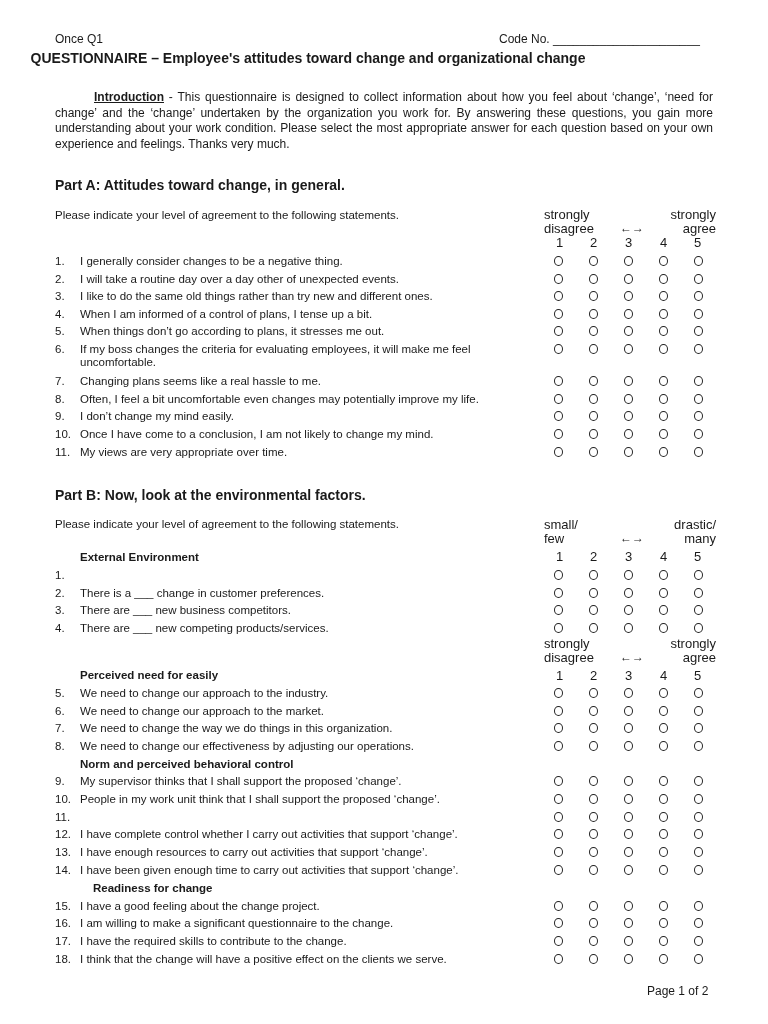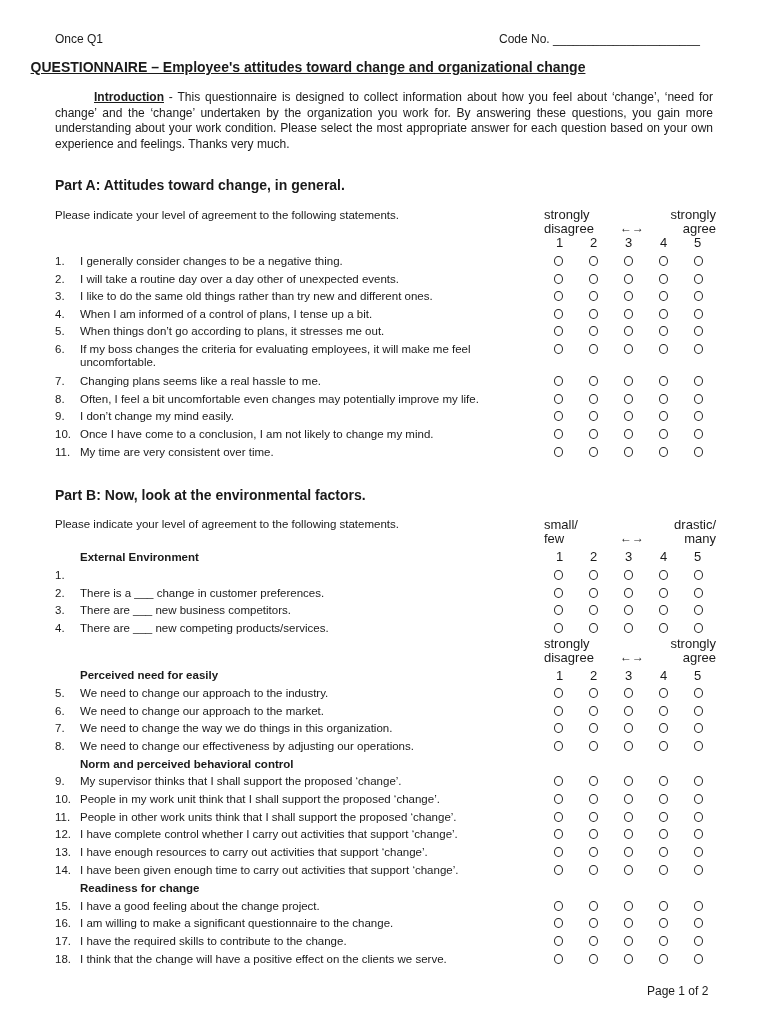--- a/index.html
+++ b/index.html
@@ -1,21 +1,21 @@
 <!DOCTYPE html>
 <html><head>
 <meta charset="utf-8">
 <style>
   html, body { margin: 0; padding: 0; background: #ffffff; }
   body { width: 768px; height: 1024px; position: relative; overflow: hidden;
          font-family: "Liberation Sans", sans-serif; color: #1a1a1a; }
   .abs { position: absolute; }
   .hdr-left { left: 55px; top: 32px; font-size: 12px; }
   .hdr-right { left: 499px; top: 32px; font-size: 12px; }
-  .title { left: 0; width: 616px; top: 59px; text-align: center; font-weight: bold; font-size: 14px; text-decoration: underline; }
+  .title { left: 0; width: 616px; top: 50px; text-align: center; font-weight: bold; font-size: 14px; }
   .intro { left: 55px; top: 90px; width: 658px; font-size: 12px; line-height: 15.5px; text-align: justify; }
   .intro .lead { font-size: 12px; font-weight: bold; text-decoration: underline; padding-left: 39px; }
   .part-title { left: 55px; font-size: 14px; font-weight: bold; }
   .instr { left: 55px; font-size: 11.5px; }
   .scale-hdr { left: 540px; width: 178px; font-size: 13px; height: 44px; }
   .scale-hdr .l1 { position: absolute; left: 4px; top: 0; }
   .scale-hdr .l2 { position: absolute; left: 4px; top: 14px; }
   .scale-hdr .r1 { position: absolute; right: 2px; top: 0; }
   .scale-hdr .r2 { position: absolute; right: 2px; top: 14px; }
   .scale-hdr .arr { position: absolute; left: 80px; top: 14px; font-size: 12px; }
@@ -160,21 +160,21 @@
       <div class="opts">
         <span class="opt" style="left: 499px; top: 2px;"></span>
         <span class="opt" style="left: 534px; top: 2px;"></span>
         <span class="opt" style="left: 569px; top: 2px;"></span>
         <span class="opt" style="left: 604px; top: 2px;"></span>
         <span class="opt" style="left: 639px; top: 2px;"></span>
       </div>
     </div>
     <div class="abs row" style="top: 446px;">
       <span class="n">11.</span>
-      <span class="t">My time are very consistent over time.</span>
+      <span class="t">My views are very appropriate over time.</span>
       <div class="opts">
         <span class="opt" style="left: 499px; top: 2px;"></span>
         <span class="opt" style="left: 534px; top: 2px;"></span>
         <span class="opt" style="left: 569px; top: 2px;"></span>
         <span class="opt" style="left: 604px; top: 2px;"></span>
         <span class="opt" style="left: 639px; top: 2px;"></span>
       </div>
     </div>
     <div class="abs scale-hdr" style="top: 517px;">
       <span class="l1">small/</span>
@@ -311,21 +311,20 @@
       <div class="opts">
         <span class="opt" style="left: 499px; top: 2px;"></span>
         <span class="opt" style="left: 534px; top: 2px;"></span>
         <span class="opt" style="left: 569px; top: 2px;"></span>
         <span class="opt" style="left: 604px; top: 2px;"></span>
         <span class="opt" style="left: 639px; top: 2px;"></span>
       </div>
     </div>
     <div class="abs row" style="top: 811px;">
       <span class="n">11.</span>
-      <span class="t">People in other work units think that I shall support the proposed ‘change’.</span>
       <div class="opts">
         <span class="opt" style="left: 499px; top: 2px;"></span>
         <span class="opt" style="left: 534px; top: 2px;"></span>
         <span class="opt" style="left: 569px; top: 2px;"></span>
         <span class="opt" style="left: 604px; top: 2px;"></span>
         <span class="opt" style="left: 639px; top: 2px;"></span>
       </div>
     </div>
     <div class="abs row" style="top: 828px;">
       <span class="n">12.</span>
@@ -353,21 +352,21 @@
       <span class="n">14.</span>
       <span class="t">I have been given enough time to carry out activities that support ‘change’.</span>
       <div class="opts">
         <span class="opt" style="left: 499px; top: 2px;"></span>
         <span class="opt" style="left: 534px; top: 2px;"></span>
         <span class="opt" style="left: 569px; top: 2px;"></span>
         <span class="opt" style="left: 604px; top: 2px;"></span>
         <span class="opt" style="left: 639px; top: 2px;"></span>
       </div>
     </div>
-    <div class="abs subhead" style="top: 882px;">Readiness for change</div>
+    <div class="abs subhead" style="top: 882px; margin-left: 13px;">Readiness for change</div>
     <div class="abs row" style="top: 900px;">
       <span class="n">15.</span>
       <span class="t">I have a good feeling about the change project.</span>
       <div class="opts">
         <span class="opt" style="left: 499px; top: 2px;"></span>
         <span class="opt" style="left: 534px; top: 2px;"></span>
         <span class="opt" style="left: 569px; top: 2px;"></span>
         <span class="opt" style="left: 604px; top: 2px;"></span>
         <span class="opt" style="left: 639px; top: 2px;"></span>
       </div>

